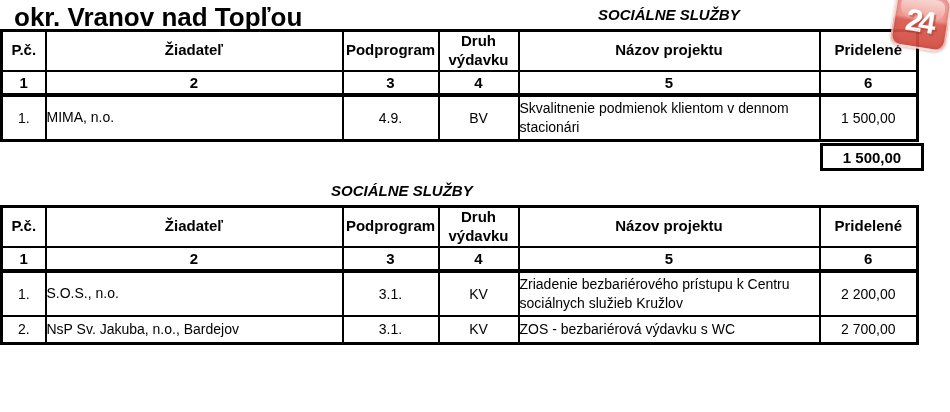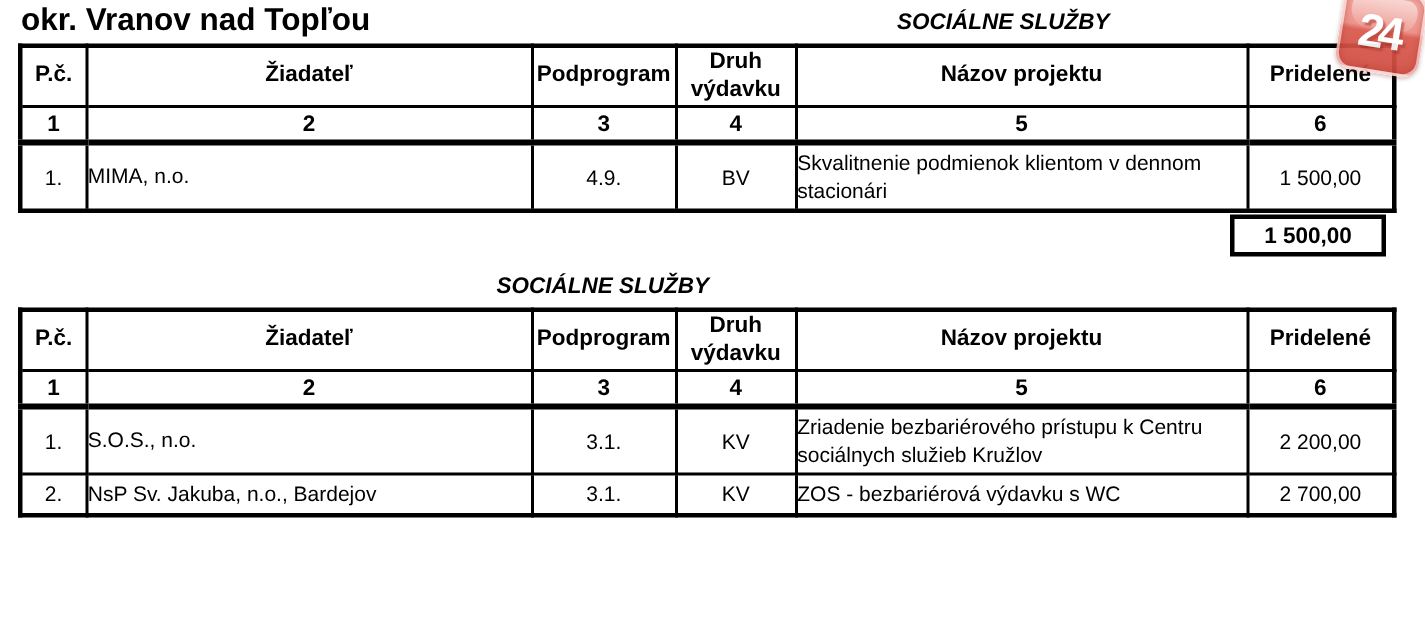--- a/index.html
+++ b/index.html
@@ -11,37 +11,37 @@
     color: #000;
     position: relative;
     overflow: hidden;
   }
   .page { position: relative; width: 950px; height: 412px; padding-top: 1px; }
 
   
   .heading-line { position: relative; height: 26px; margin: 1px 0 1px 0; }
   .district-title {
     position: absolute; left: 14px; top: 0;
-    font-size: 21px; font-weight: bold; letter-spacing: 0px;
+    font-size: 26px; font-weight: bold; letter-spacing: 0px;
     white-space: nowrap;
     text-align: center;
   }
   .category-label {
     position: absolute; top: 4px;
     font-size: 15px; font-weight: bold; white-space: nowrap; font-style: italic;
   }
   .cat-1 { left: 598px; }
   .cat-2 { left: 331px; }
 
   
   .grant-table {
     border-collapse: collapse;
     table-layout: fixed;
     width: 916px;
-    margin-left: 12px;
+    margin-left: 0;
     border: 3px solid #000;
   }
   .grant-table td, .grant-table th {
     border: 2px solid #000;
     padding: 0;
     font-size: 14px;
     overflow: hidden;
   }
   .grant-table th {
     font-size: 15px; font-weight: bold;

